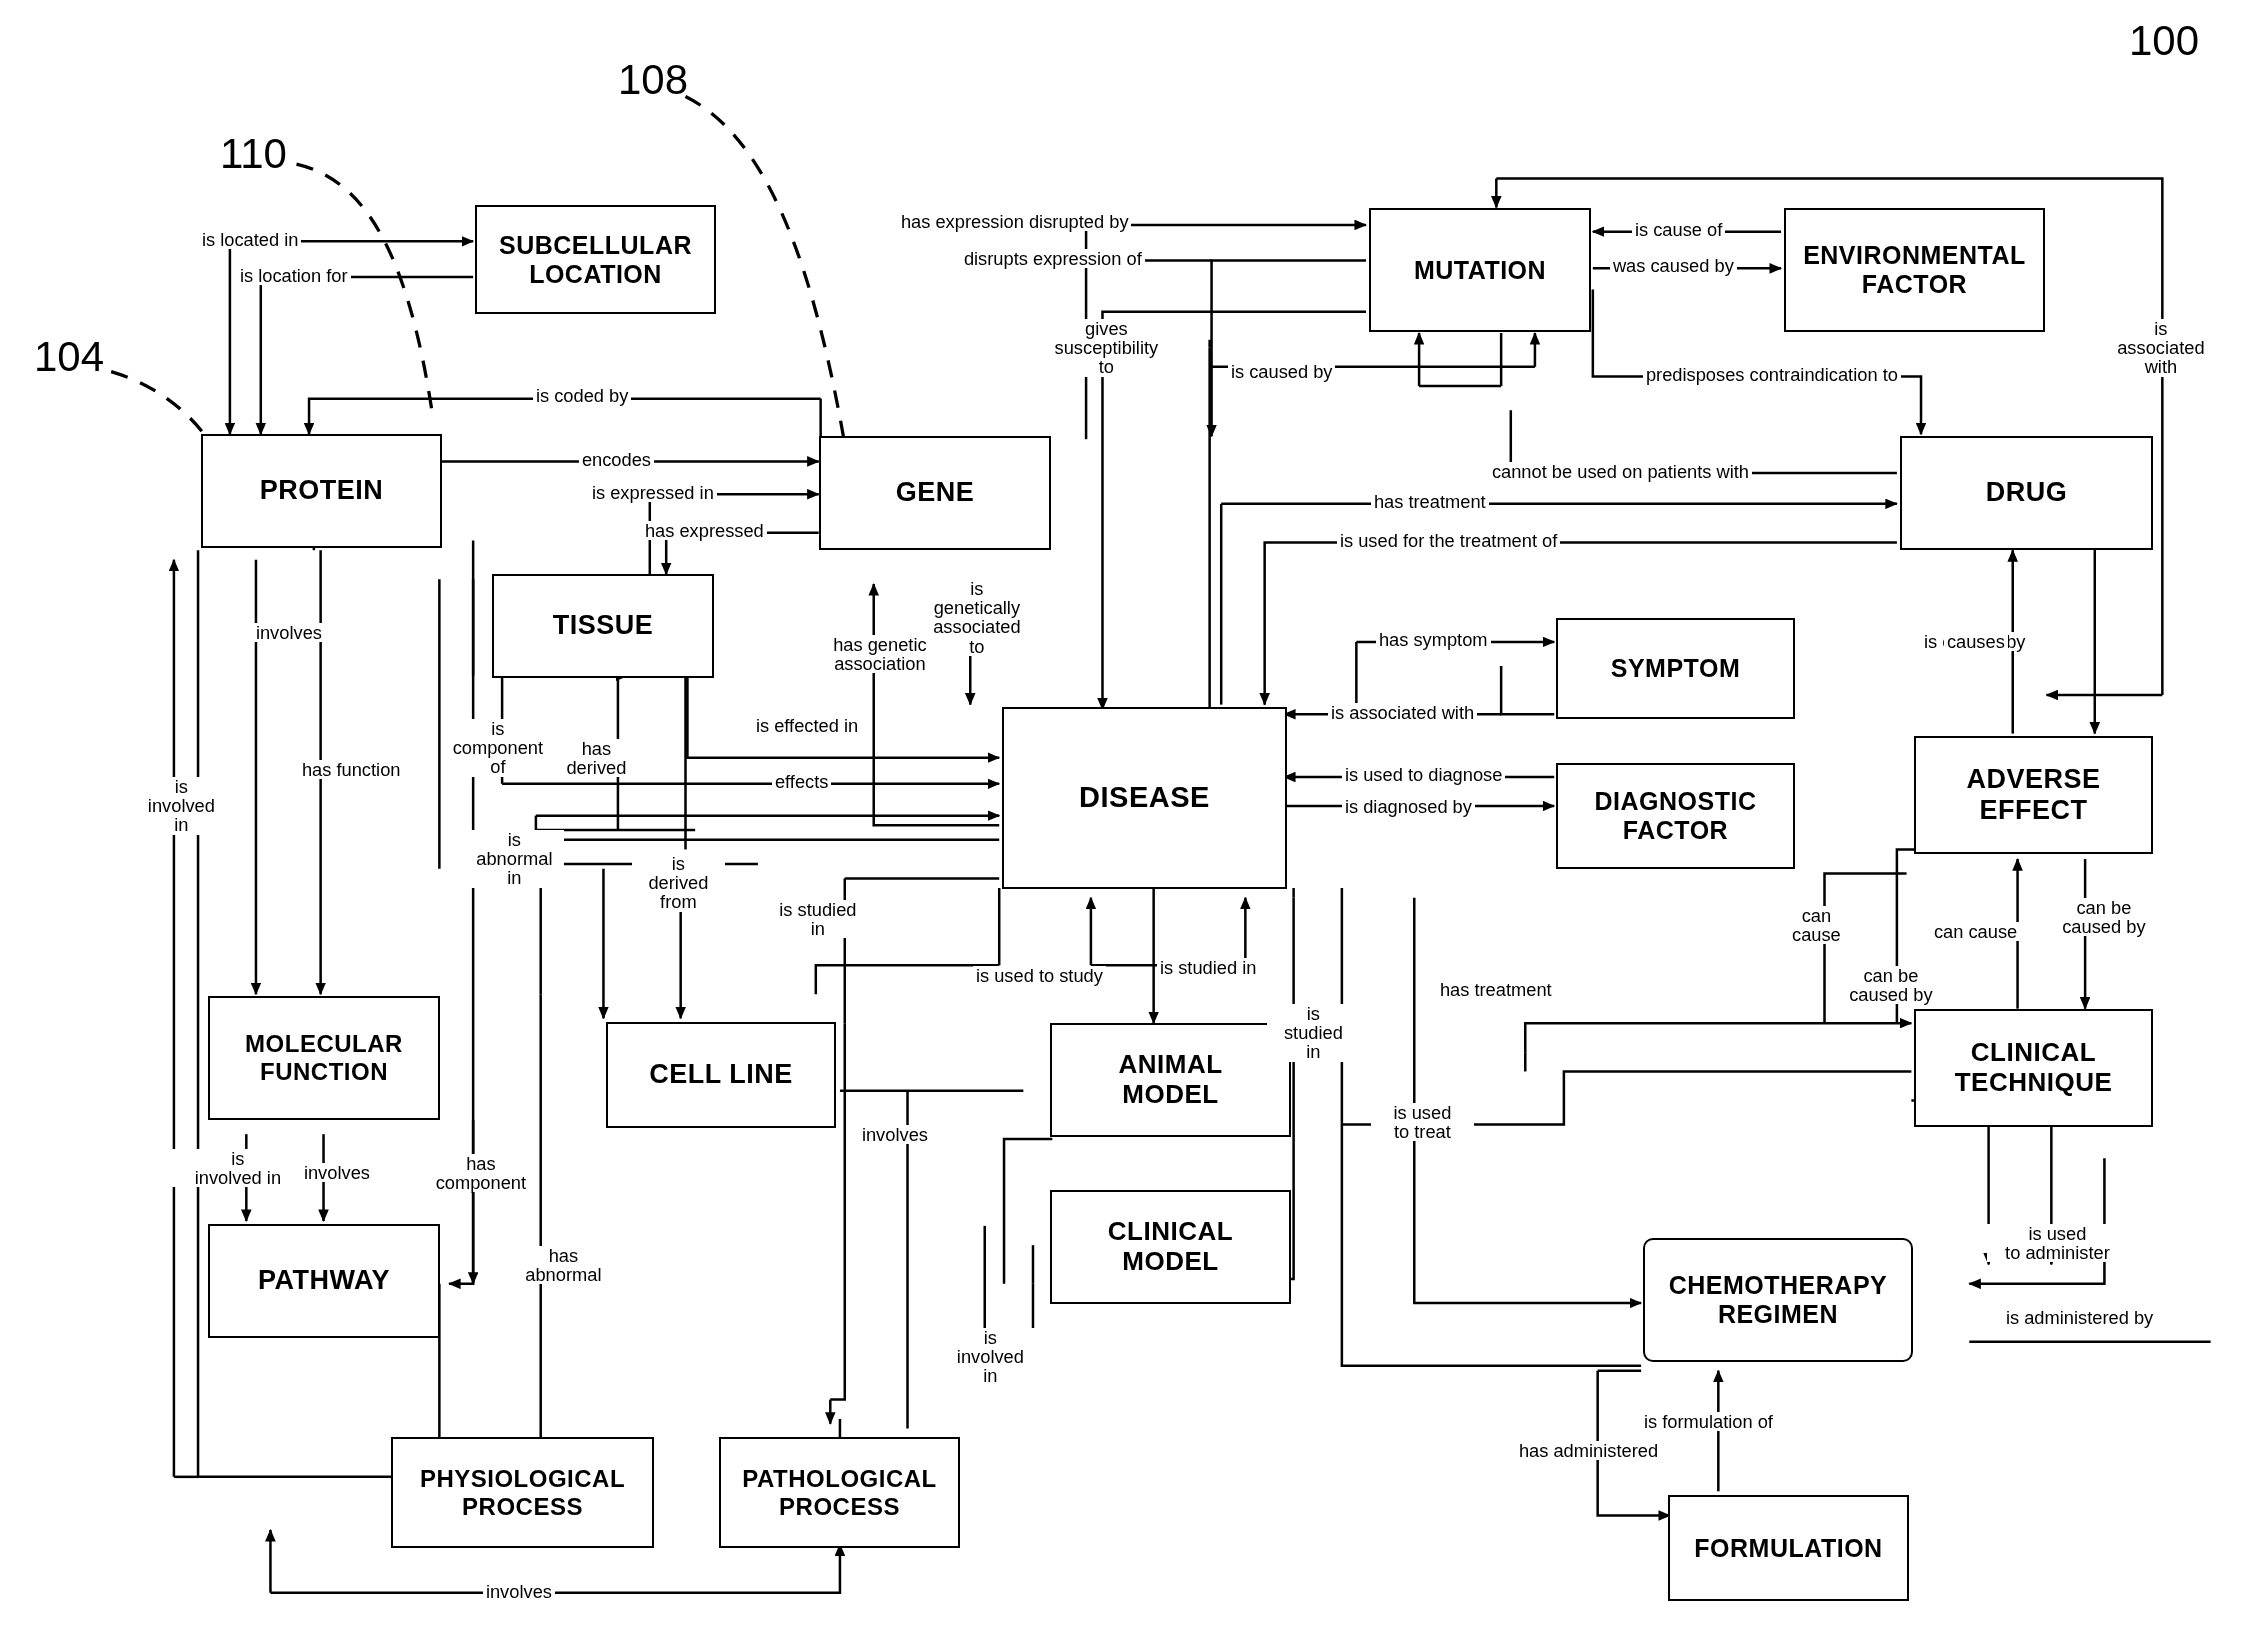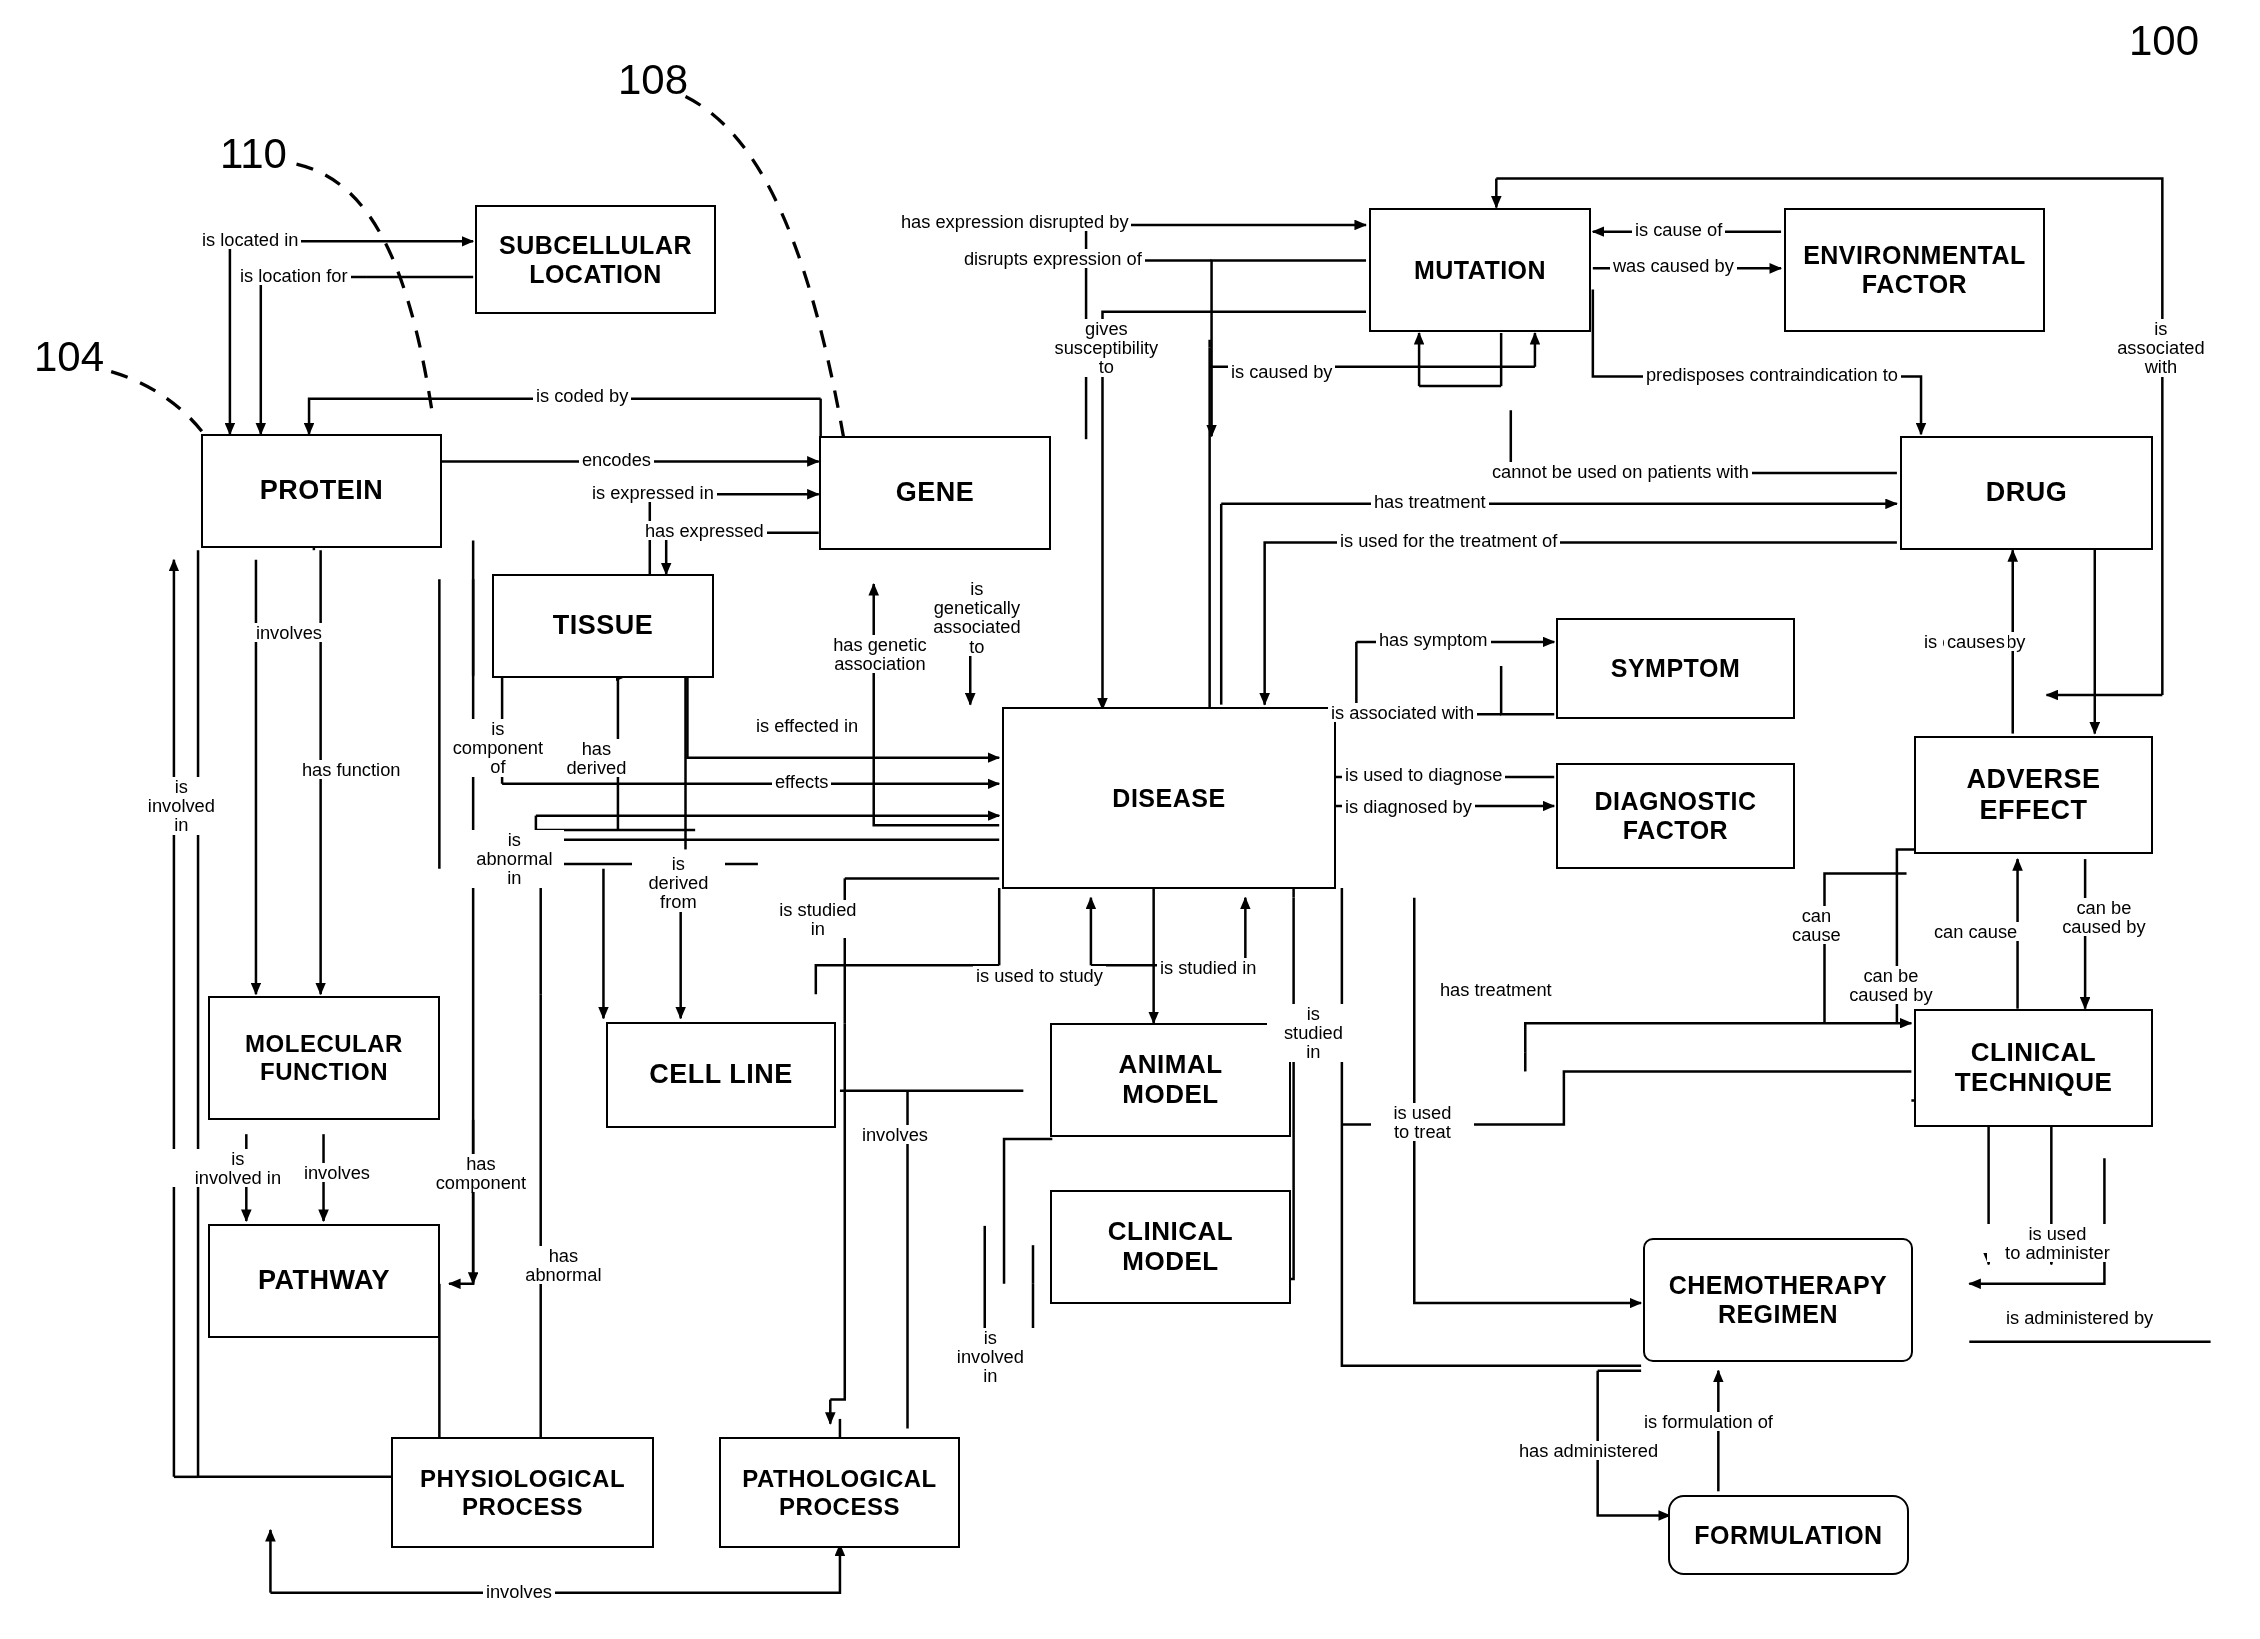--- a/index.html
+++ b/index.html
@@ -238,21 +238,21 @@
   </div>
 
   <div class="node" style="left:492px;top:574px;width:222px;height:104px;font-size:27px;">
     <span style="white-space:pre-line;">TISSUE</span>
   </div>
 
   <div class="node" style="left:1556px;top:618px;width:239px;height:101px;font-size:25px;">
     <span style="white-space:pre-line;">SYMPTOM</span>
   </div>
 
-  <div class="node" style="left:1002px;top:707px;width:334px;height:182px;font-size:25px;">
+  <div class="node" style="left:1002px;top:707px;width:285px;height:182px;font-size:29px;">
     <span style="white-space:pre-line;">DISEASE</span>
   </div>
 
   <div class="node" style="left:1556px;top:763px;width:239px;height:106px;font-size:25px;">
     <span style="white-space:pre-line;">DIAGNOSTIC
 FACTOR</span>
   </div>
 
   <div class="node" style="left:1914px;top:736px;width:239px;height:118px;font-size:27px;">
     <span style="white-space:pre-line;">ADVERSE
@@ -295,21 +295,21 @@
   <div class="node" style="left:391px;top:1437px;width:263px;height:111px;font-size:24px;">
     <span style="white-space:pre-line;">PHYSIOLOGICAL
 PROCESS</span>
   </div>
 
   <div class="node" style="left:719px;top:1437px;width:241px;height:111px;font-size:24px;">
     <span style="white-space:pre-line;">PATHOLOGICAL
 PROCESS</span>
   </div>
 
-  <div class="node" style="left:1668px;top:1495px;width:241px;height:80px;font-size:25px;border-radius:16px;">
+  <div class="node" style="left:1668px;top:1495px;width:241px;height:106px;font-size:25px;">
     <span style="white-space:pre-line;">FORMULATION</span>
   </div>
 
   <div class="lbl" style="left:199px;top:230px;">is located in</div>
   <div class="lbl" style="left:237px;top:266px;">is location for</div>
   <div class="lbl" style="left:533px;top:386px;">is coded by</div>
   <div class="lbl" style="left:579px;top:450px;">encodes</div>
   <div class="lbl" style="left:589px;top:483px;">is expressed in</div>
   <div class="lbl" style="left:642px;top:521px;">has expressed</div>
 

